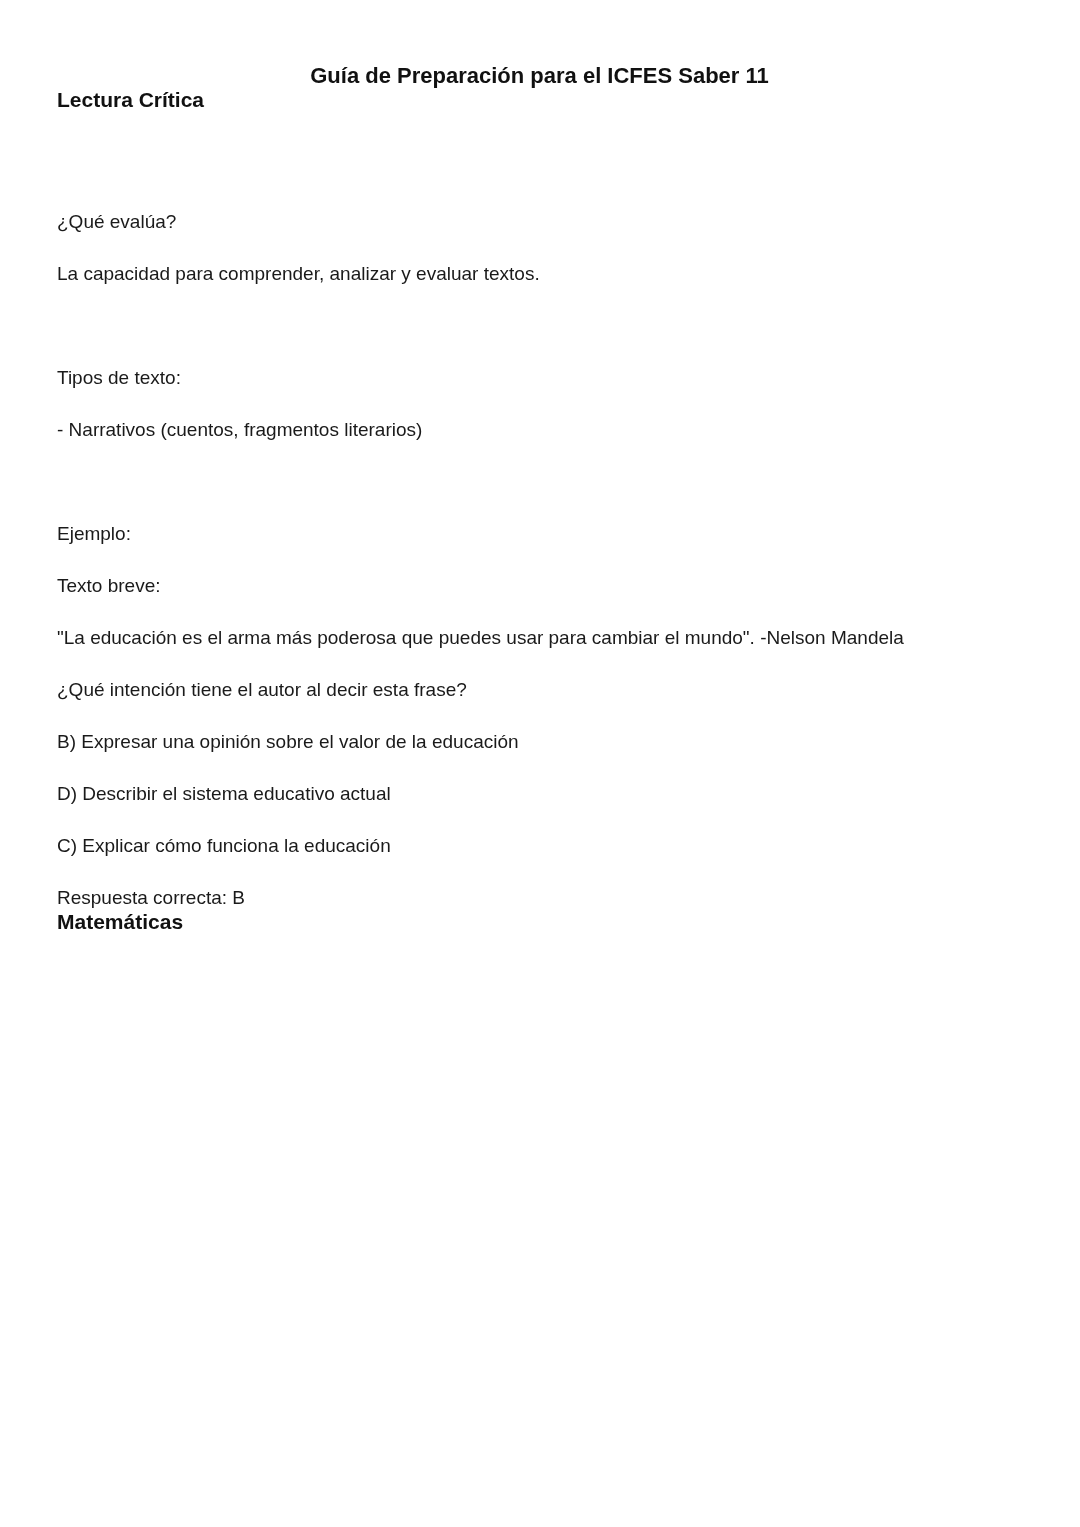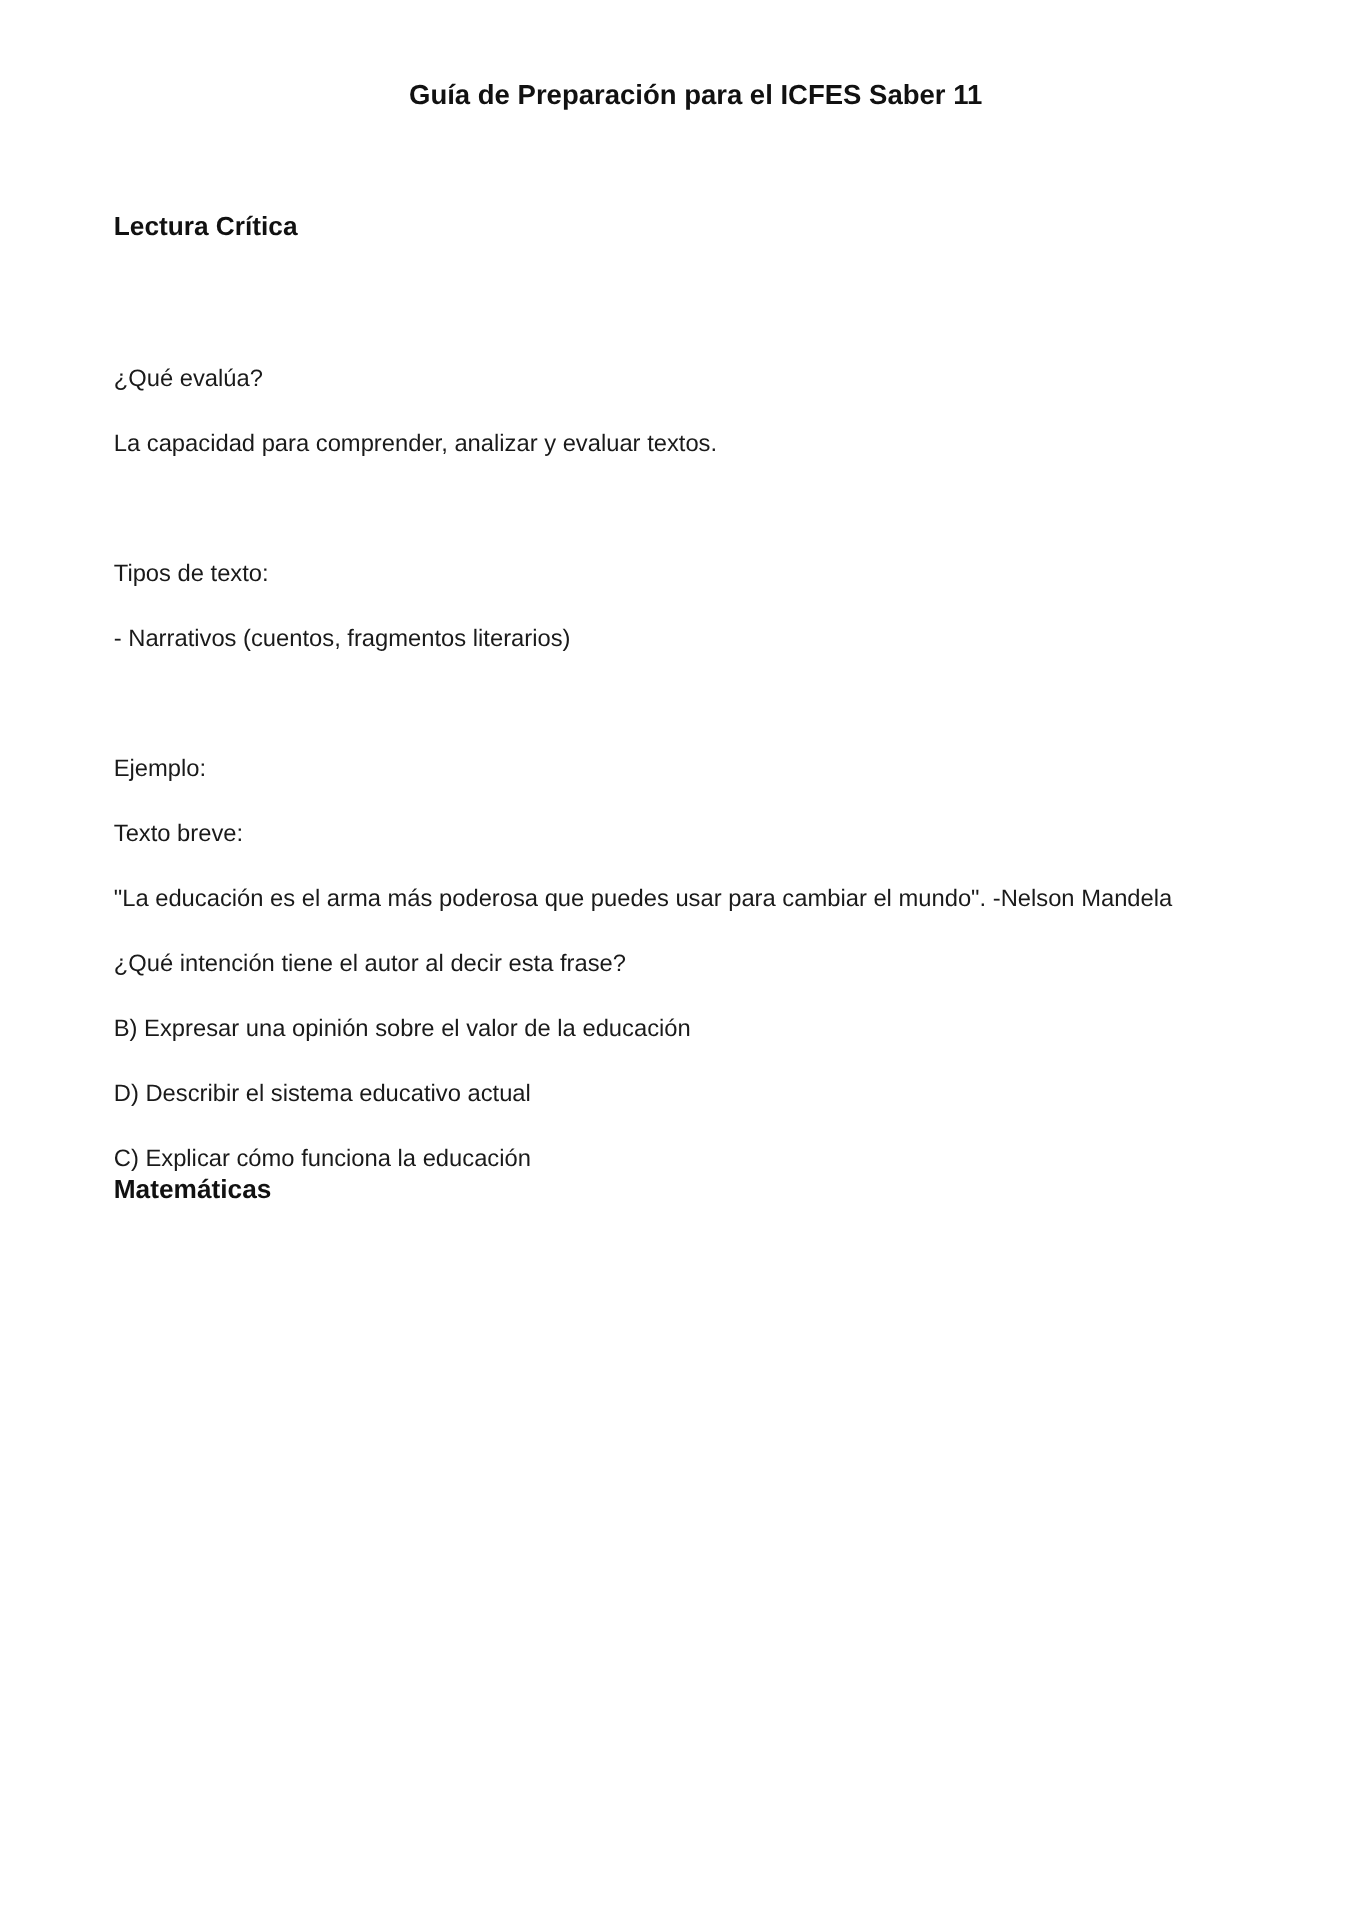--- a/index.html
+++ b/index.html
@@ -11,21 +11,21 @@
     width: 1080px;
     min-height: 1527px;
     font-family: "Liberation Sans", sans-serif;
     color: #111111;
   }
   .doc-page {
     box-sizing: border-box;
     width: 1080px;
     min-height: 1527px;
     background: #ffffff;
-    padding: 64px 58px 60px 91px;
+    padding: 64px 58px 60px 57px;
   }
   .doc-title {
     font-size: 22px;
     font-weight: bold;
     text-align: center;
     line-height: 24px;
     margin: 0;
     color: #111111;
   }
   .section-heading {
@@ -36,21 +36,21 @@
     color: #111111;
   }
   .para {
     font-size: 19px;
     font-weight: normal;
     line-height: 24px;
     margin: 28px 0 0 0;
     color: #1a1a1a;
   }
   
-  .mt-heading     { margin-top: 82px;  } 
+  .mt-heading     {  } 
   .mt-first-block { margin-top: 98px;  } 
   .mt-section     { margin-top: 80px;  } 
   .mt-next-head   {  } 
 </style>
 </head>
 <body>
 
 <div class="doc-page">
 
   <h1 class="doc-title">Guía de Preparación para el ICFES Saber 11</h1>
@@ -76,16 +76,17 @@
 
   <p class="para">¿Qué intención tiene el autor al decir esta frase?</p>
 
 
   <p class="para">B) Expresar una opinión sobre el valor de la educación</p>
 
   <p class="para">D) Describir el sistema educativo actual</p>
 
   <p class="para">C) Explicar cómo funciona la educación</p>
 
+  <p class="para">Respuesta correcta: B</p>
 
   <h2 class="section-heading mt-next-head">Matemáticas</h2>
 
 </div>
 
 </body></html>

